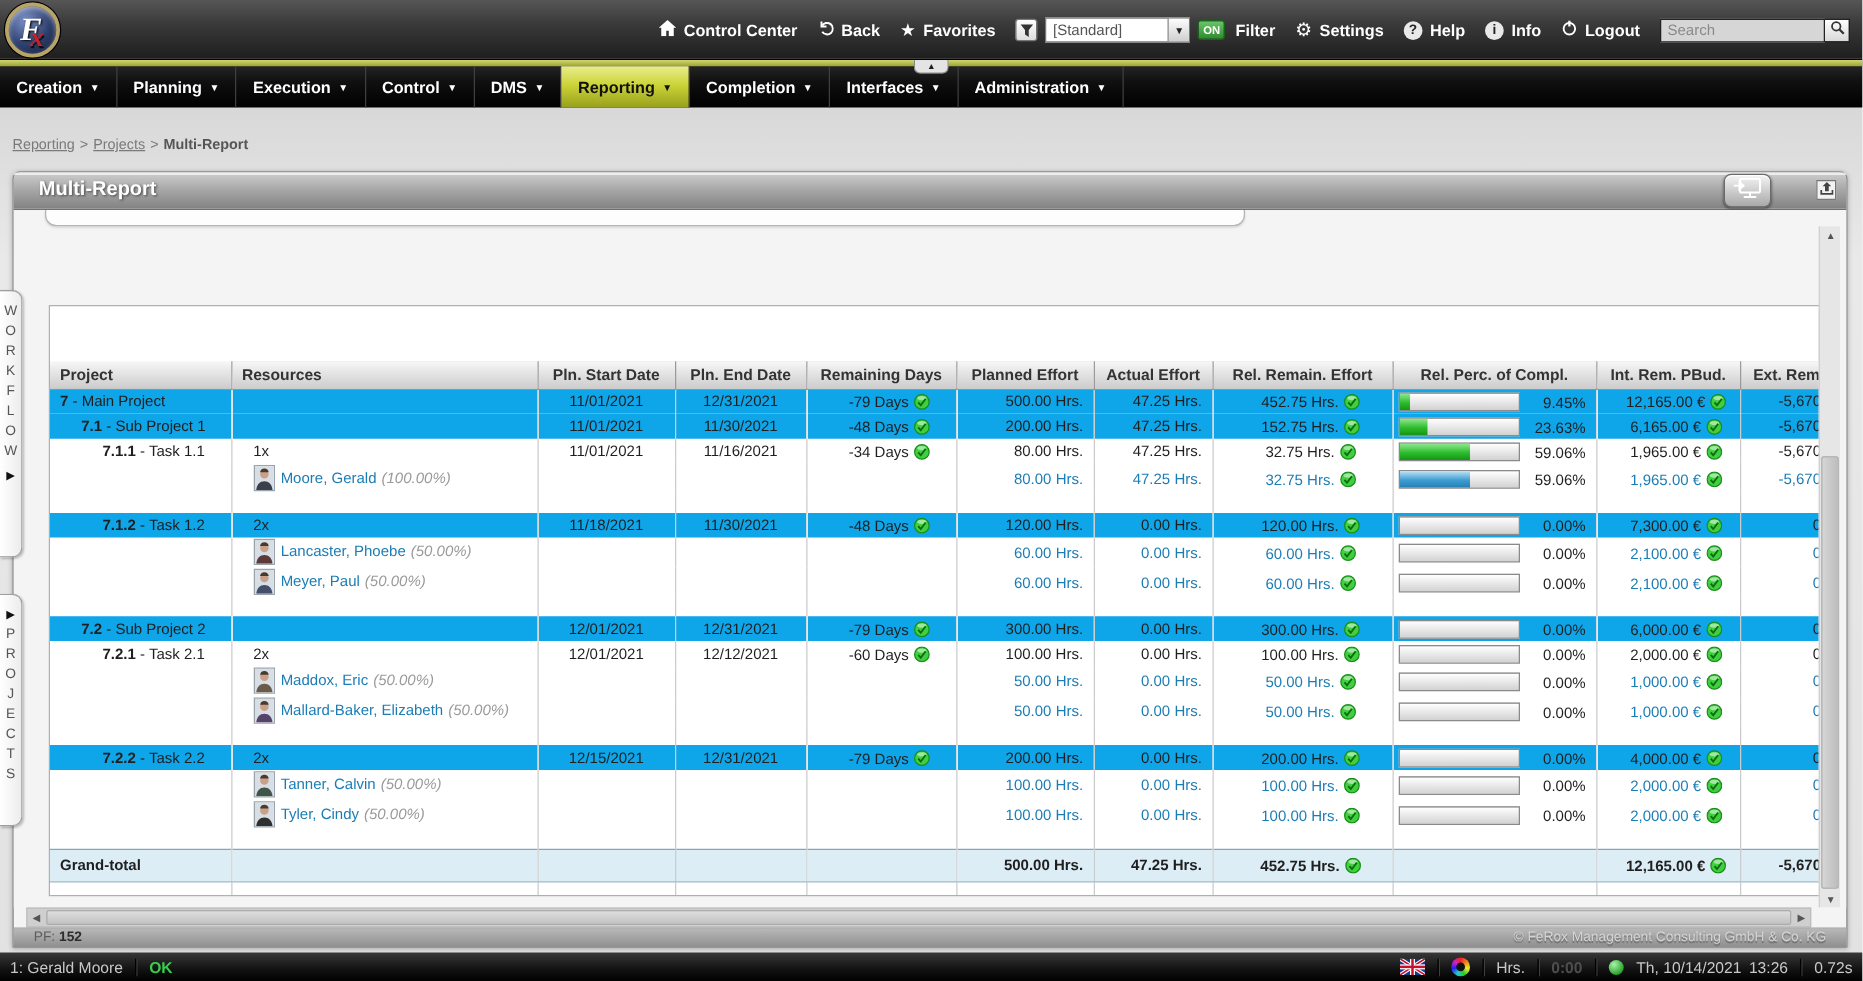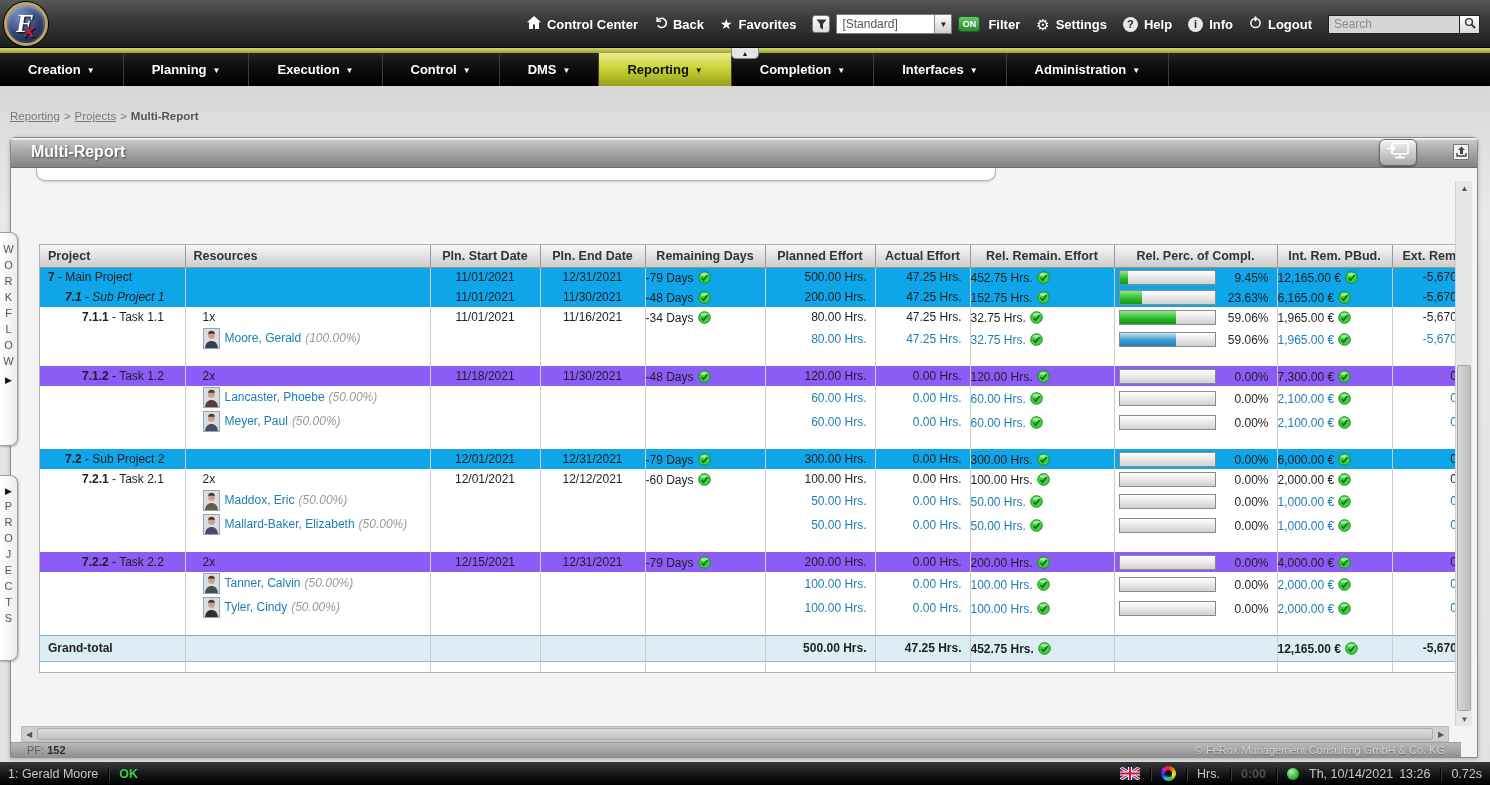--- a/index.html
+++ b/index.html
@@ -39,21 +39,21 @@
 
   
   .menubar { position:absolute; top:48px; left:0; width:1490px; height:38px;
     background:linear-gradient(180deg,#2c2c2c,#101010 45%,#000); z-index:29; }
   .menubar-strip { position:absolute; top:0; left:0; right:0; height:5px;
     background:linear-gradient(#d2d573,#9ba430); }
   .menubar-notch { position:absolute; top:0; left:731px; width:28px; height:11px; background:#e4e4e4;
     border-radius:0 0 5px 5px; border:1px solid #888; border-top:none; display:flex; align-items:center;
     justify-content:center; font-size:7px; color:#1a1a1a; cursor:pointer; }
   .menubar-items { position:absolute; top:5px; left:0; height:33px; display:flex; }
-  .menu-item { display:flex; align-items:center; padding:0 28px; color:#fff; font-size:13px; font-weight:bold;
+  .menu-item { display:flex; align-items:center; padding:0 13px; color:#fff; font-size:13px; font-weight:bold;
     border-right:1px solid #3f3f3f; cursor:pointer; white-space:nowrap; }
   .menu-item .mi-caret { font-size:8px; margin-left:6px; margin-top:2px; }
   .menu-item.active { background:linear-gradient(#e9ec8d,#ccd438 45%,#97a01b); color:#111; }
 
   
   .page { position:absolute; top:86px; left:0; width:1490px; height:676px;
     background:linear-gradient(#d8d8d8,#e9e9e9 18%,#e2e2e2); }
   .breadcrumb { position:absolute; top:24px; left:10px; font-size:11.5px; color:#7a7a7a; }
   .breadcrumb a { color:#7a7a7a; text-decoration:underline; cursor:pointer; }
   .breadcrumb .bc-sep { margin:0 4px; }
@@ -99,38 +99,38 @@
     border-left:1px solid #d0d0d0; }
   .vs-btn { position:absolute; left:0; width:17px; height:14px; color:#555; font-size:8px; display:flex;
     align-items:center; justify-content:center; cursor:pointer; }
   .vs-up { top:0; } .vs-down { bottom:0; }
   .vs-thumb { position:absolute; left:1px; top:184px; width:14px; height:346px;
     background:linear-gradient(90deg,#d6d6d6,#bdbdbd); border:1px solid #a8a8a8; border-radius:2px; cursor:pointer; }
 
   
   .table-wrap { position:absolute; left:28px; top:76px; width:1417px; overflow:hidden;
     border:1px solid #b0b0b0; background:#fff; }
-  table.report { border-collapse:collapse; table-layout:fixed; width:1444px; font-size:12px; color:#1f1f1f; }
+  table.report { border-collapse:collapse; table-layout:fixed; width:1444px; font-size:12px; color:#1f1f1f;margin-top:44px; }
   th { background:linear-gradient(#f7f7f7,#cccccc); font-size:12.5px; font-weight:bold; color:#333;
     height:22px; text-align:center; border-right:1px solid #9b9b9b; border-bottom:1px solid #949494;
     white-space:nowrap; overflow:hidden; }
   th.th-left { text-align:left; padding-left:8px; }
   th.th-ext { text-align:left; padding-left:10px; }
   td { border-right:1px solid #ccc; white-space:nowrap; overflow:hidden; vertical-align:middle; }
   tr.bg-gray td { background:#0ea5e9; }
-  tr.bg-light td { background:#8b5cf6; }
+  tr.bg-light td { background:#0ea5e9; }
   tr.bg-white td { background:#fff; }
   tr.row-project td, tr.row-task td { height:20px; }
   tr.row-resource td { height:24px; }
   tr.row-spacer td { height:15px; background:#fff; }
   .c-project b { font-weight:bold; }
   .c-res { padding-left:17px; }
   .c-date { text-align:center; }
   .c-num { text-align:right; padding-right:8px; }
-  .c-rem { text-align:left; padding-right:3px; }
+  .c-rem { text-align:center; padding-right:3px;padding-left:16px; }
   .c-rem .num { vertical-align:middle; }
   .check { display:inline-block; vertical-align:middle; margin-left:4px; width:13px; height:13px; }
   .check svg { display:block; }
   .c-ext { text-align:right; }
   .res-line { display:inline-flex; align-items:center; }
   .avatar { display:inline-flex; margin-right:5px; border:1px solid #9aa4ad; }
   .res-link { color:#1c7db5; cursor:pointer; text-decoration:none; }
   .alloc { color:#9a9a9a; font-style:italic; margin-left:4px; }
   tr.row-resource .c-num, tr.row-resource .c-rem .num, tr.row-resource .c-ext { color:#1c7db5; }
   .pctwrap { display:flex; align-items:flex-end; padding:0 8px 0 4px; }
@@ -145,21 +145,21 @@
   tr.row-total .c-project { padding-left:8px; }
   tr.row-bottompad td { height:11px; background:#fff; }
 
   
   .hscroll { position:absolute; left:10px; top:588px; width:1428px; height:16px; background:#cfcfcf;
     border:1px solid #bdbdbd; display:flex; align-items:center; }
   .hs-btn { width:14px; height:14px; color:#555; font-size:8px; display:flex; align-items:center;
     justify-content:center; cursor:pointer; }
   .hs-thumb { flex:1; height:12px; margin:0 1px; background:linear-gradient(#dedede,#c2c2c2);
     border:1px solid #ababab; border-radius:2px; cursor:pointer; }
-  .panel-footer { position:absolute; top:604px; left:0; right:16px; height:16px;
+  .panel-footer { position:absolute; top:604px; left:0; right:0; height:16px;
     background:linear-gradient(#b8b8b8,#8e8e8e); border-top:1px solid #a0a0a0; }
   .pf-box { position:absolute; left:16px; top:1px; font-size:11px; color:#5d5d5d; }
   .pf-box b { color:#2e2e2e; }
   .copyright { position:absolute; right:16px; top:1px; font-size:11px; color:#d4d4d4;
     text-shadow:0 1px 1px rgba(0,0,0,.35); }
 
   
   .statusbar { position:absolute; bottom:0; left:0; width:1490px; height:23px;
     background:linear-gradient(#383838,#141414 55%,#000); display:flex; align-items:center;
     color:#c8c8c8; font-size:12.5px; }
@@ -385,21 +385,21 @@
                   </div>
                 </td>
                 <td class="c-rem"><span class="num">12,165.00 €</span><span class="check"><svg width="13" height="13" viewBox="0 0 13 13">
                       <circle cx="6.5" cy="6.5" r="5.8" fill="#41cf41" stroke="#189018"></circle>
                       <ellipse cx="6.5" cy="3.4" rx="3.7" ry="1.7" fill="rgba(255,255,255,.5)"></ellipse>
                       <path d="M3.6 6.9l2 2.3 3.9-5.2" stroke="#0b6d0b" stroke-width="1.5" fill="none"></path>
                     </svg></span></td>
                 <td class="c-ext">-5,670.00 €</td>
               </tr>
               <tr class="row-project bg-gray">
-                <td class="c-project" style="padding-left: 25px; font-style: italic;"><b>7.1</b> - Sub Project 1</td>
+                <td class="c-project" style="padding-left: 25px;"><b>7.1</b> - Sub Project 1</td>
                 <td class="c-res"></td>
                 <td class="c-date">11/01/2021</td>
                 <td class="c-date">11/30/2021</td>
                 <td class="c-rem"><span class="num">-48 Days</span><span class="check"><svg width="13" height="13" viewBox="0 0 13 13">
                       <circle cx="6.5" cy="6.5" r="5.8" fill="#41cf41" stroke="#189018"></circle>
                       <ellipse cx="6.5" cy="3.4" rx="3.7" ry="1.7" fill="rgba(255,255,255,.5)"></ellipse>
                       <path d="M3.6 6.9l2 2.3 3.9-5.2" stroke="#0b6d0b" stroke-width="1.5" fill="none"></path>
                     </svg></span></td>
                 <td class="c-num">200.00 Hrs.</td>
                 <td class="c-num">47.25 Hrs.</td>

